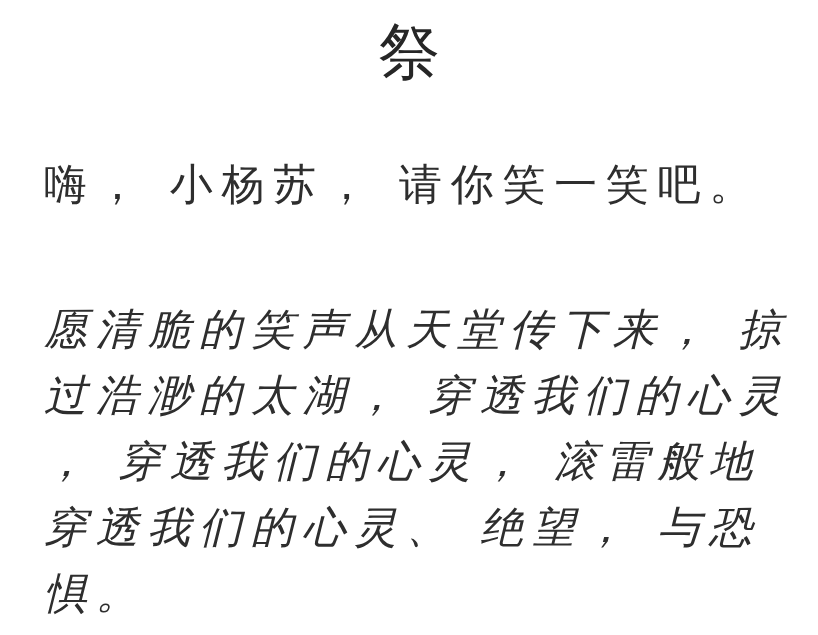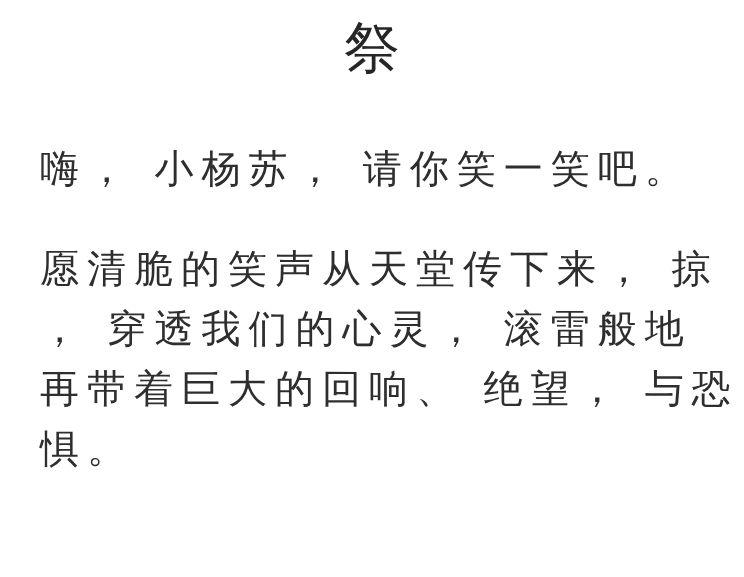--- a/index.html
+++ b/index.html
@@ -27,21 +27,22 @@
     color: #262626;
   }
   .text-block {
     padding-left: 40px;
     padding-right: 28px;
   }
   .greeting {
     margin-top: 58px;
   }
   .memorial {
-    margin-top: 40px;
+    margin-top: 72px;
+    font-style: italic;
   }
   .text-line {
     font-size: 39px;
     line-height: 60px;
     letter-spacing: 8px;
     white-space: nowrap;
     color: #2e2e2e;
   }
 </style>
 </head>
@@ -50,20 +51,21 @@
 <div class="page">
 
   <h1 class="doc-title">祭</h1>
 
   <div class="text-block">
 
     <div class="text-line greeting">嗨， 小杨苏， 请你笑一笑吧。</div>
 
     <div class="memorial">
       <div class="text-line">愿清脆的笑声从天堂传下来， 掠</div>
+      <div class="text-line">过浩渺的太湖， 穿透我们的心灵</div>
       <div class="text-line">， 穿透我们的心灵， 滚雷般地</div>
-      <div class="text-line">再带着巨大的回响、 绝望， 与恐</div>
+      <div class="text-line">穿透我们的心灵、 绝望， 与恐</div>
       <div class="text-line">惧。</div>
     </div>
 
   </div>
 
 </div>
 
 </body></html>

